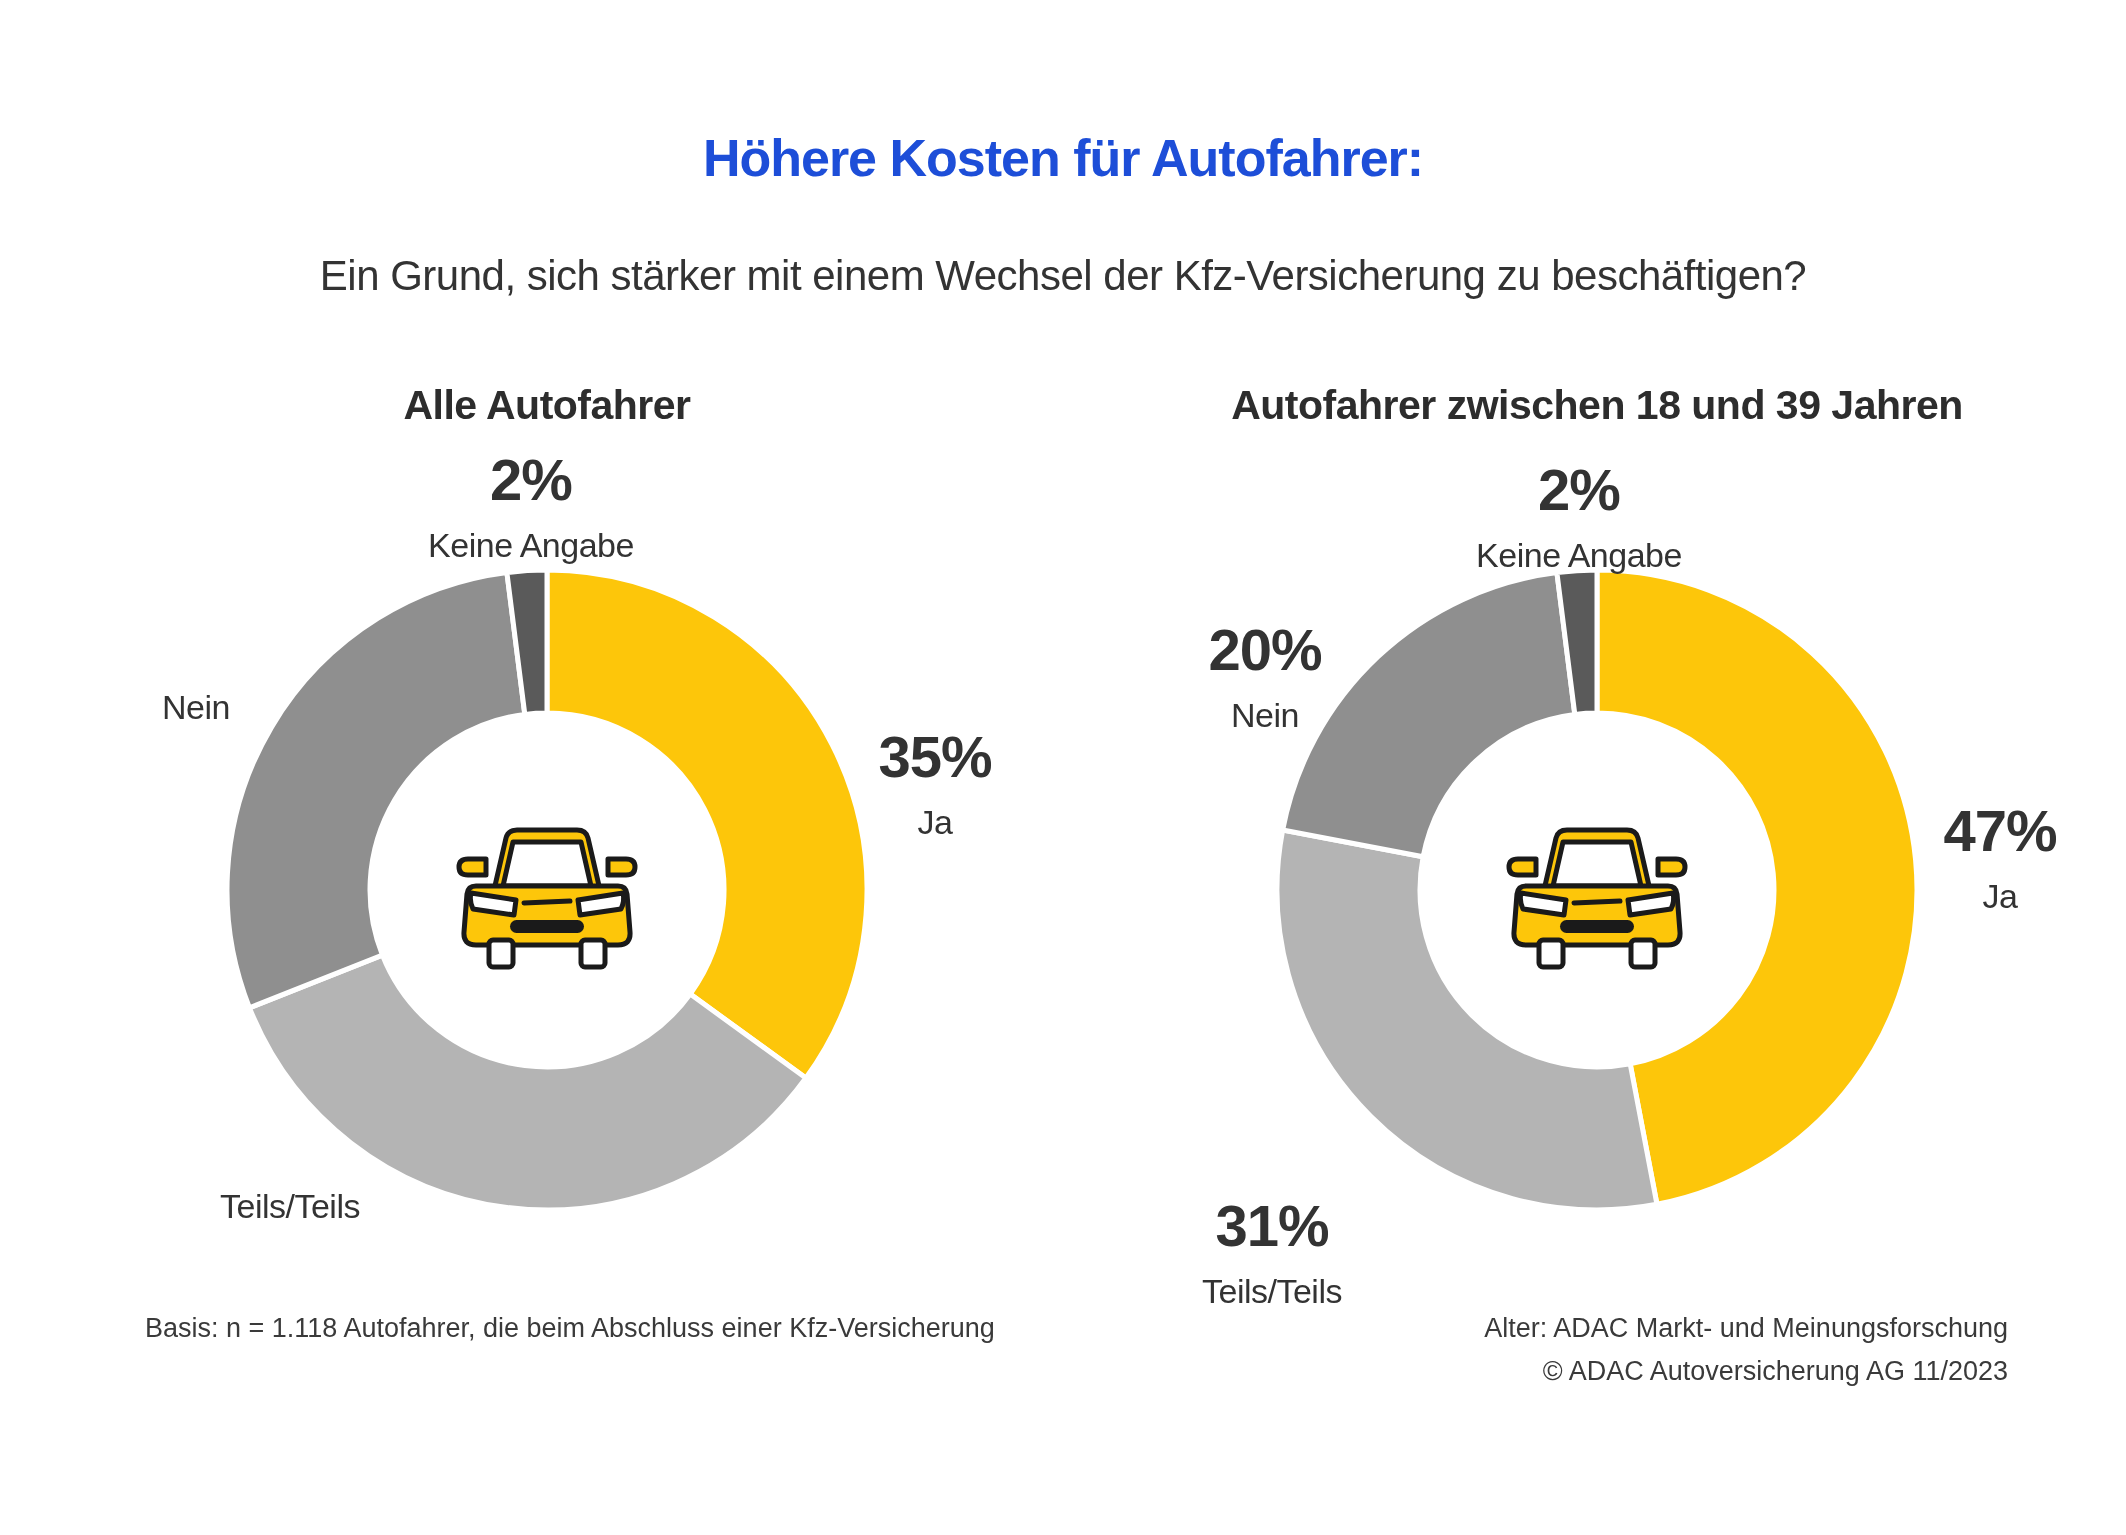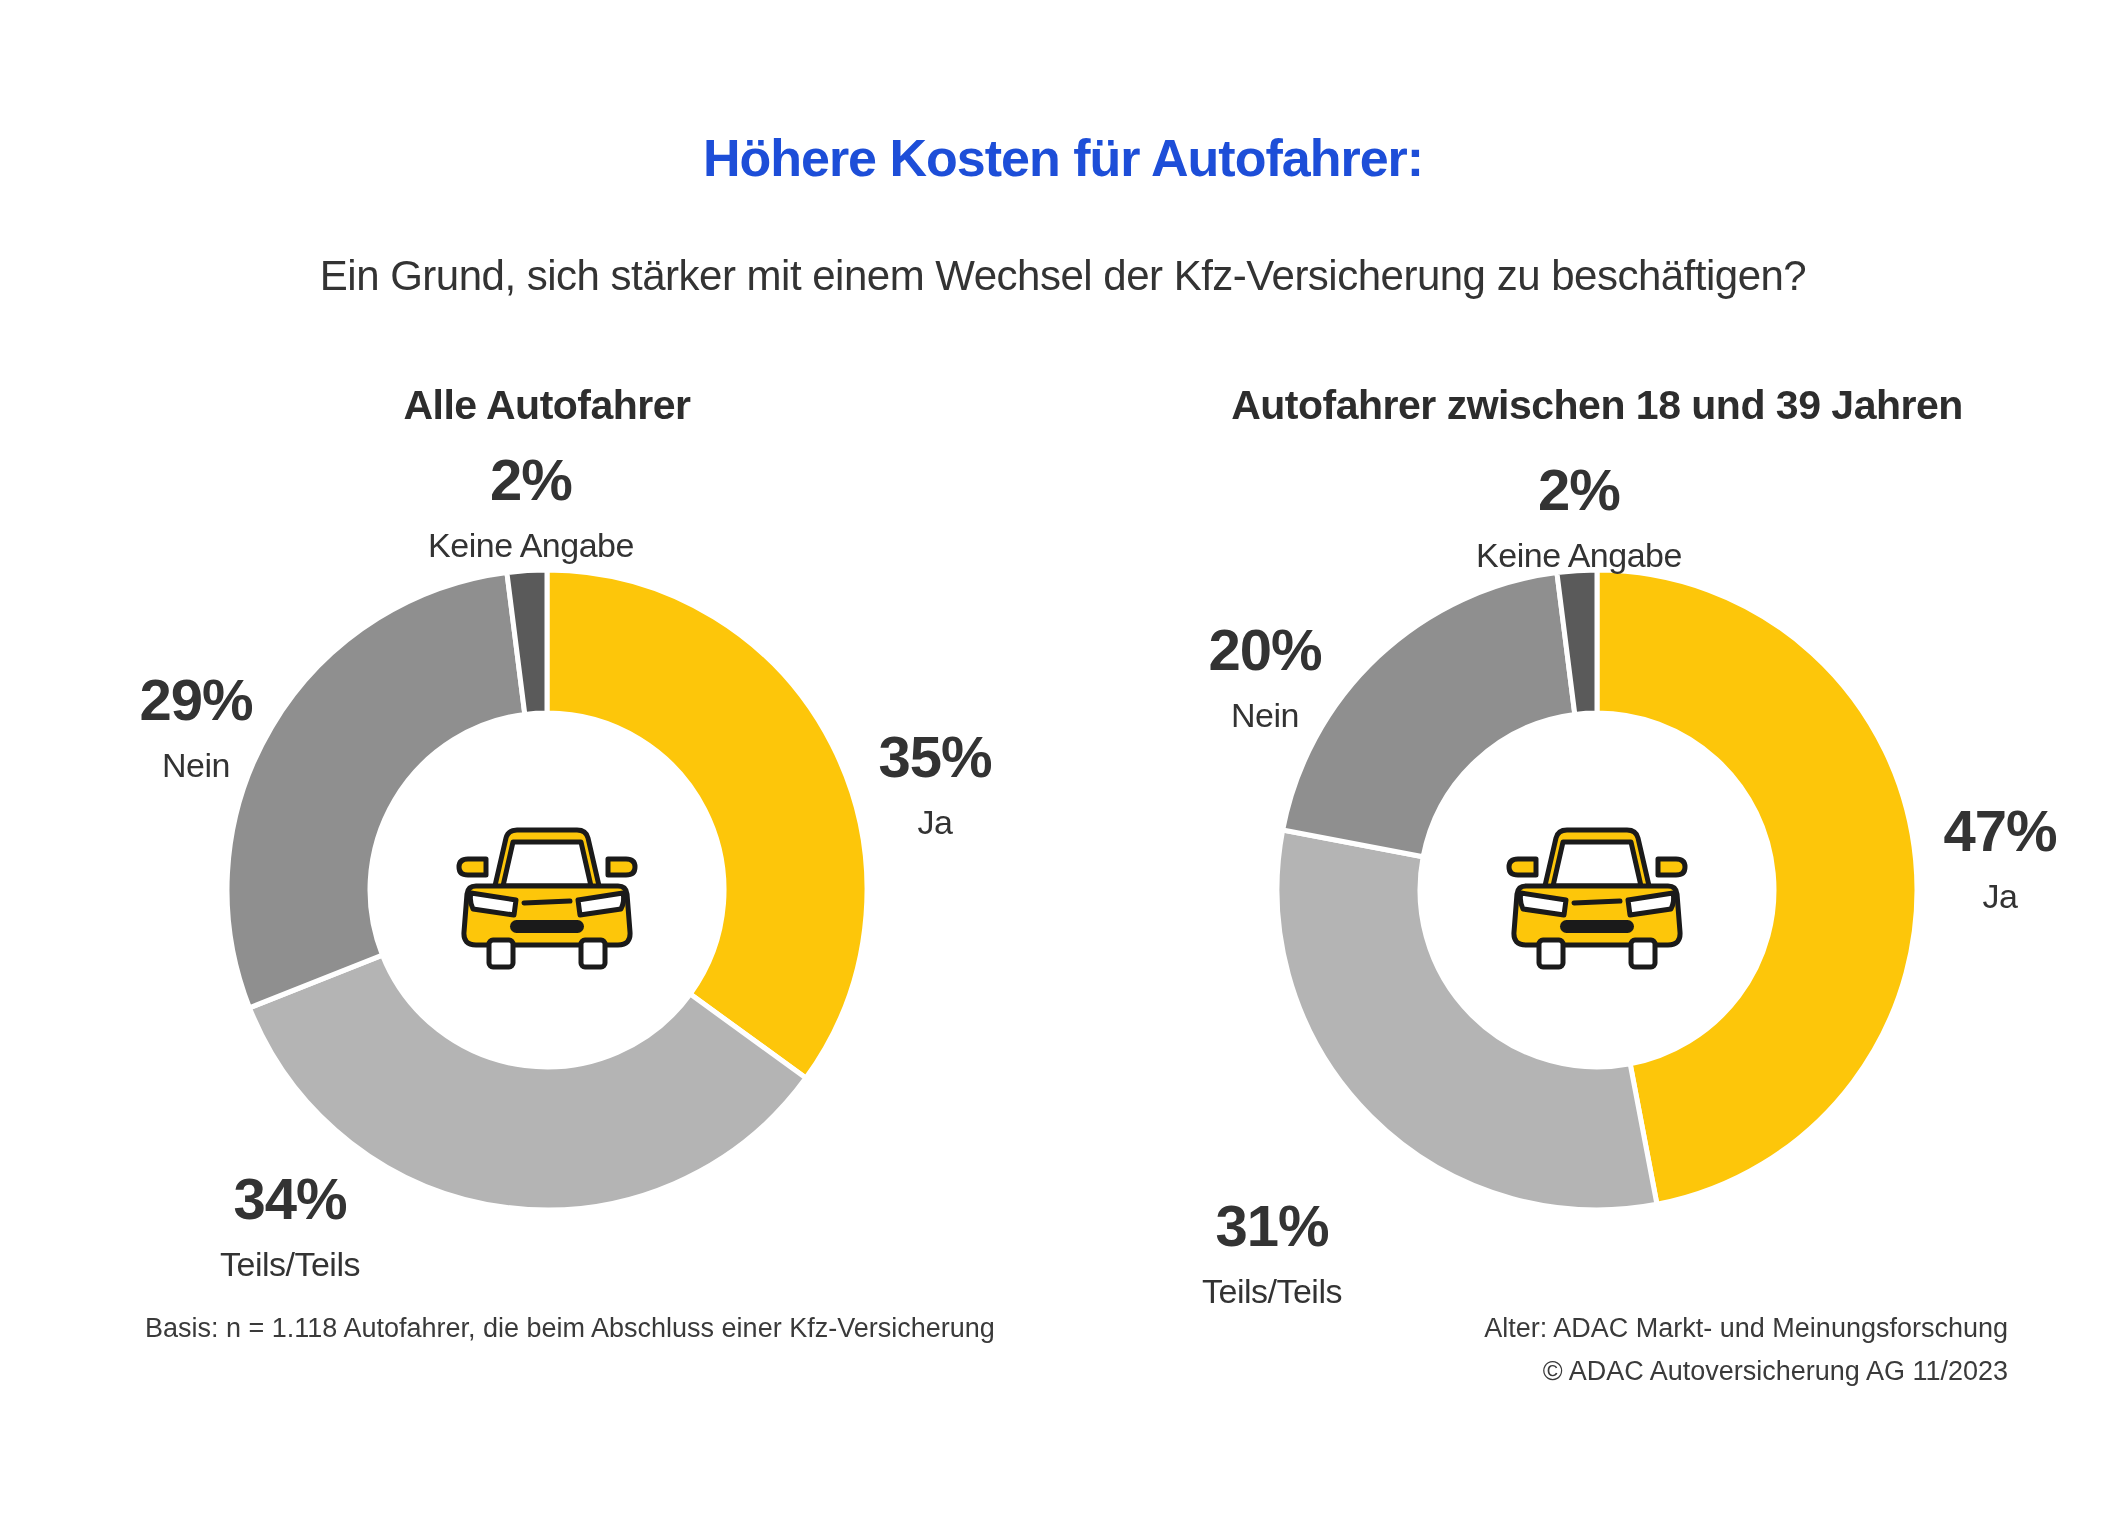--- a/index.html
+++ b/index.html
@@ -69,25 +69,23 @@
       <rect x="54" y="94" width="74" height="13" rx="6.5" fill="#1a1a1a" stroke="none"></rect>
       <rect x="33" y="114" width="24" height="27" rx="4" fill="#ffffff"></rect>
       <rect x="125" y="114" width="24" height="27" rx="4" fill="#ffffff"></rect>
     </g>
   </svg>
   <div class="callout co-ja">
     <div class="pct">35%</div>
     <div class="lbl">Ja</div>
   </div>
   <div class="callout co-teils">
-    <div class="pct">34%</div>
     <div class="lbl">Teils/Teils</div>
   </div>
   <div class="callout co-nein">
-    <div class="pct">29%</div>
     <div class="lbl">Nein</div>
   </div>
   <div class="callout co-keine">
     <div class="pct">2%</div>
     <div class="lbl">Keine Angabe</div>
   </div>
 </div>
 
 <div class="chart chart1">
   <div class="chart-heading heading1">Autofahrer zwischen 18 und 39 Jahren</div>

